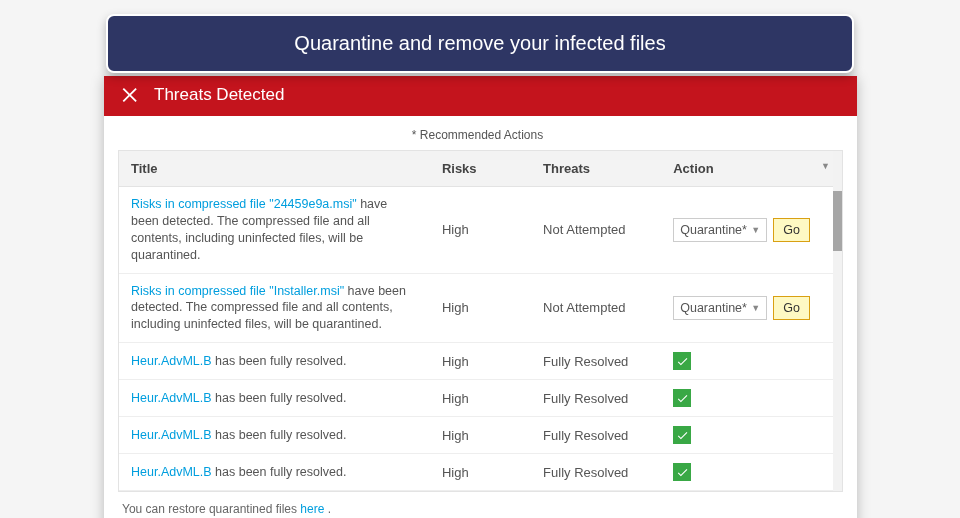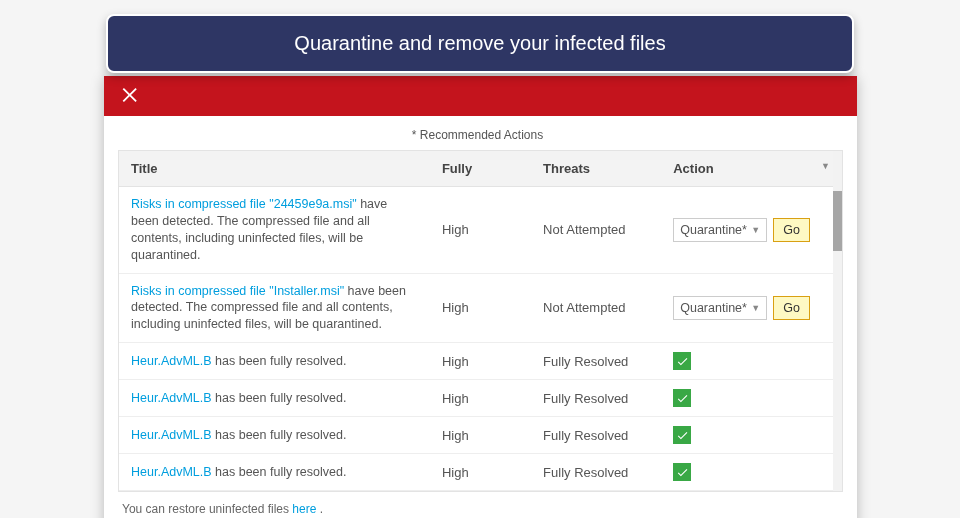--- a/index.html
+++ b/index.html
@@ -157,37 +157,38 @@
 
 <div class="callout">Quarantine and remove your infected files</div>
 
 <div class="window">
   <div class="redbar">
     <span class="xicon">
       <svg viewBox="0 0 24 24" width="22" height="22">
           <path fill="#fff" d="M18.3 5.71 12 12l6.3 6.29-1.41 1.42L10.59 13.4 4.3 19.7 2.88 18.3 9.17 12 2.88 5.71 4.3 4.29l6.29 6.3L16.88 4.3z"></path>
         </svg>
     </span>
+    <span>Threats Detected</span>
   </div>
 
   <div class="content">
     <div class="recnote">* Recommended Actions</div>
 
     <div class="table-wrap">
       <table class="threat-table">
         <colgroup>
           <col class="col-title">
             <col class="col-risk">
             <col class="col-status">
             <col class="col-action">
         </colgroup>
         <thead>
           <tr>
             <th>Title</th>
-            <th>Fully</th>
+            <th>Risks</th>
             <th>Threats</th>
             <th><span>Action</span><span class="caret">▼</span></th>
           </tr>
         </thead>
         <tbody id="tbody">
             <tr>
               <td class="desc"><span class="linktxt">Risks in compressed file "24459e9a.msi"</span><span>  have been detected. The compressed file and all contents, including uninfected files, will be quarantined.</span></td>
               <td>High</td>
               <td>Not Attempted</td>
               <td>
@@ -263,17 +264,17 @@
               </td>
             </tr>
           </tbody>
       </table>
       <div class="scrollbar">
         <div class="thumb"></div>
       </div>
     </div>
 
     <div class="restore-note">
-      <span>You can restore uninfected files </span><a class="linktxt">here</a><span> .</span>
+      <span>You can restore quarantined files </span><a class="linktxt">here</a><span> .</span>
     </div>
 
   </div>
 </div>
 
 </body></html>

